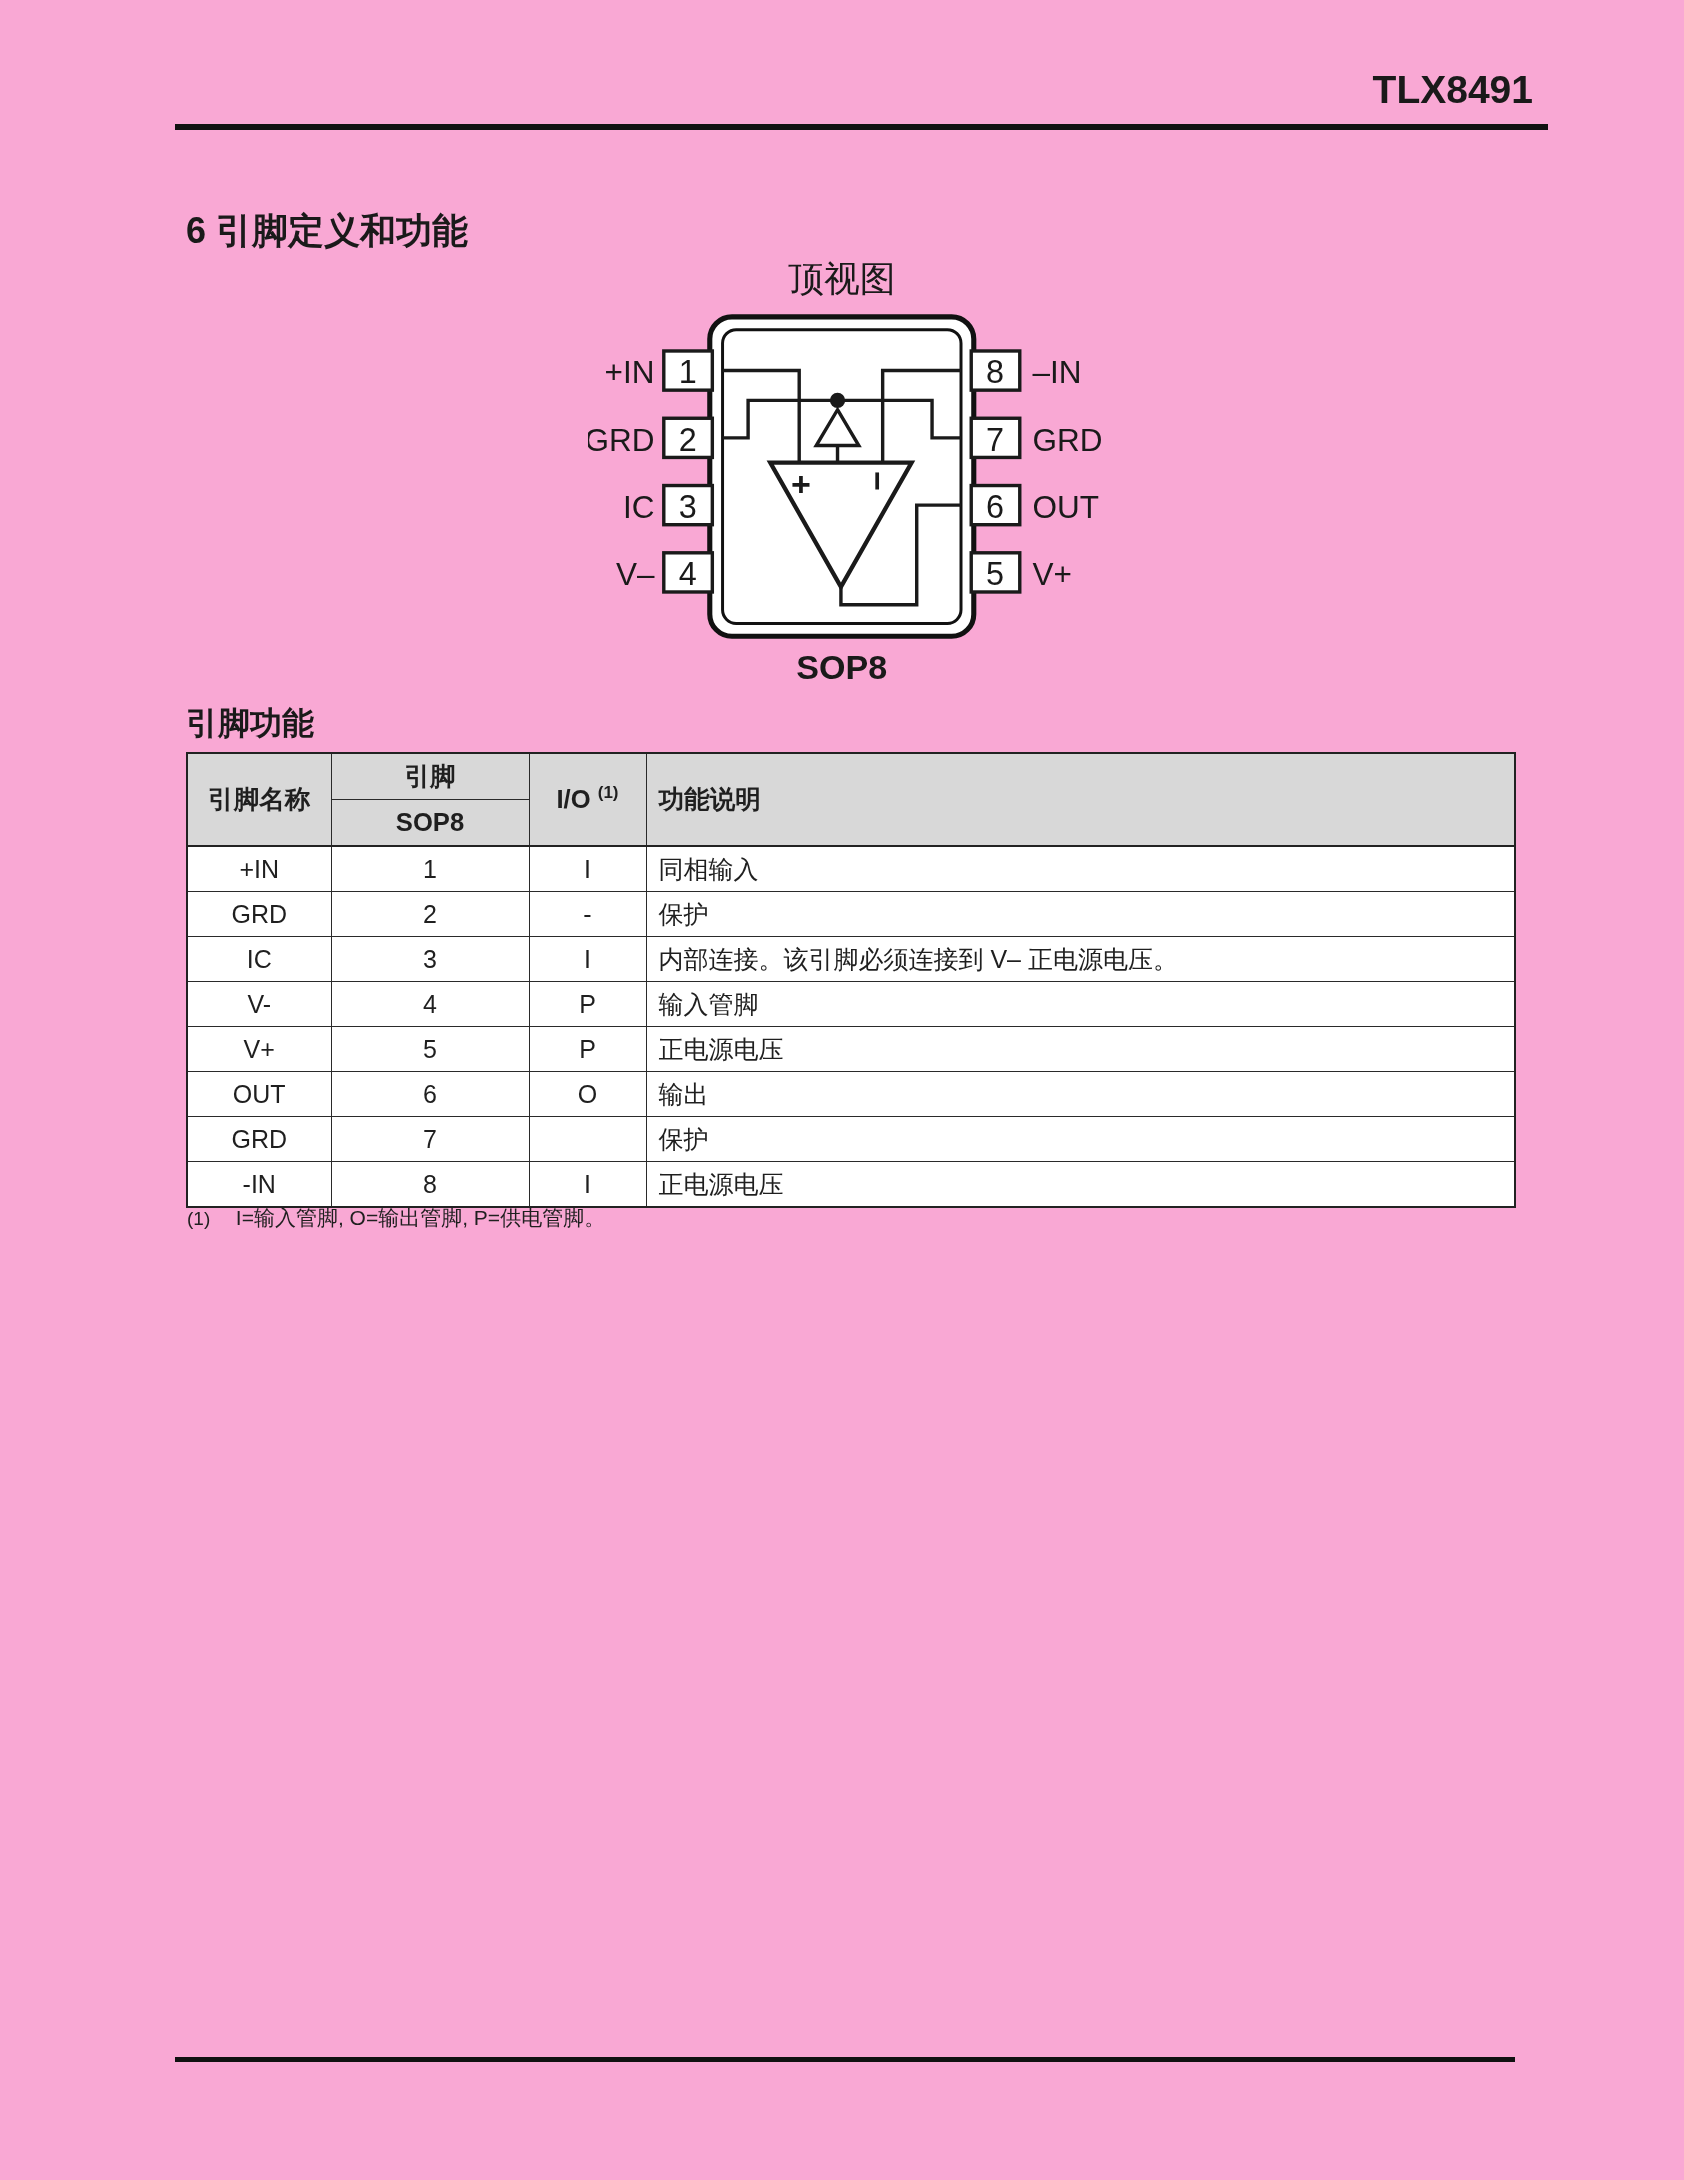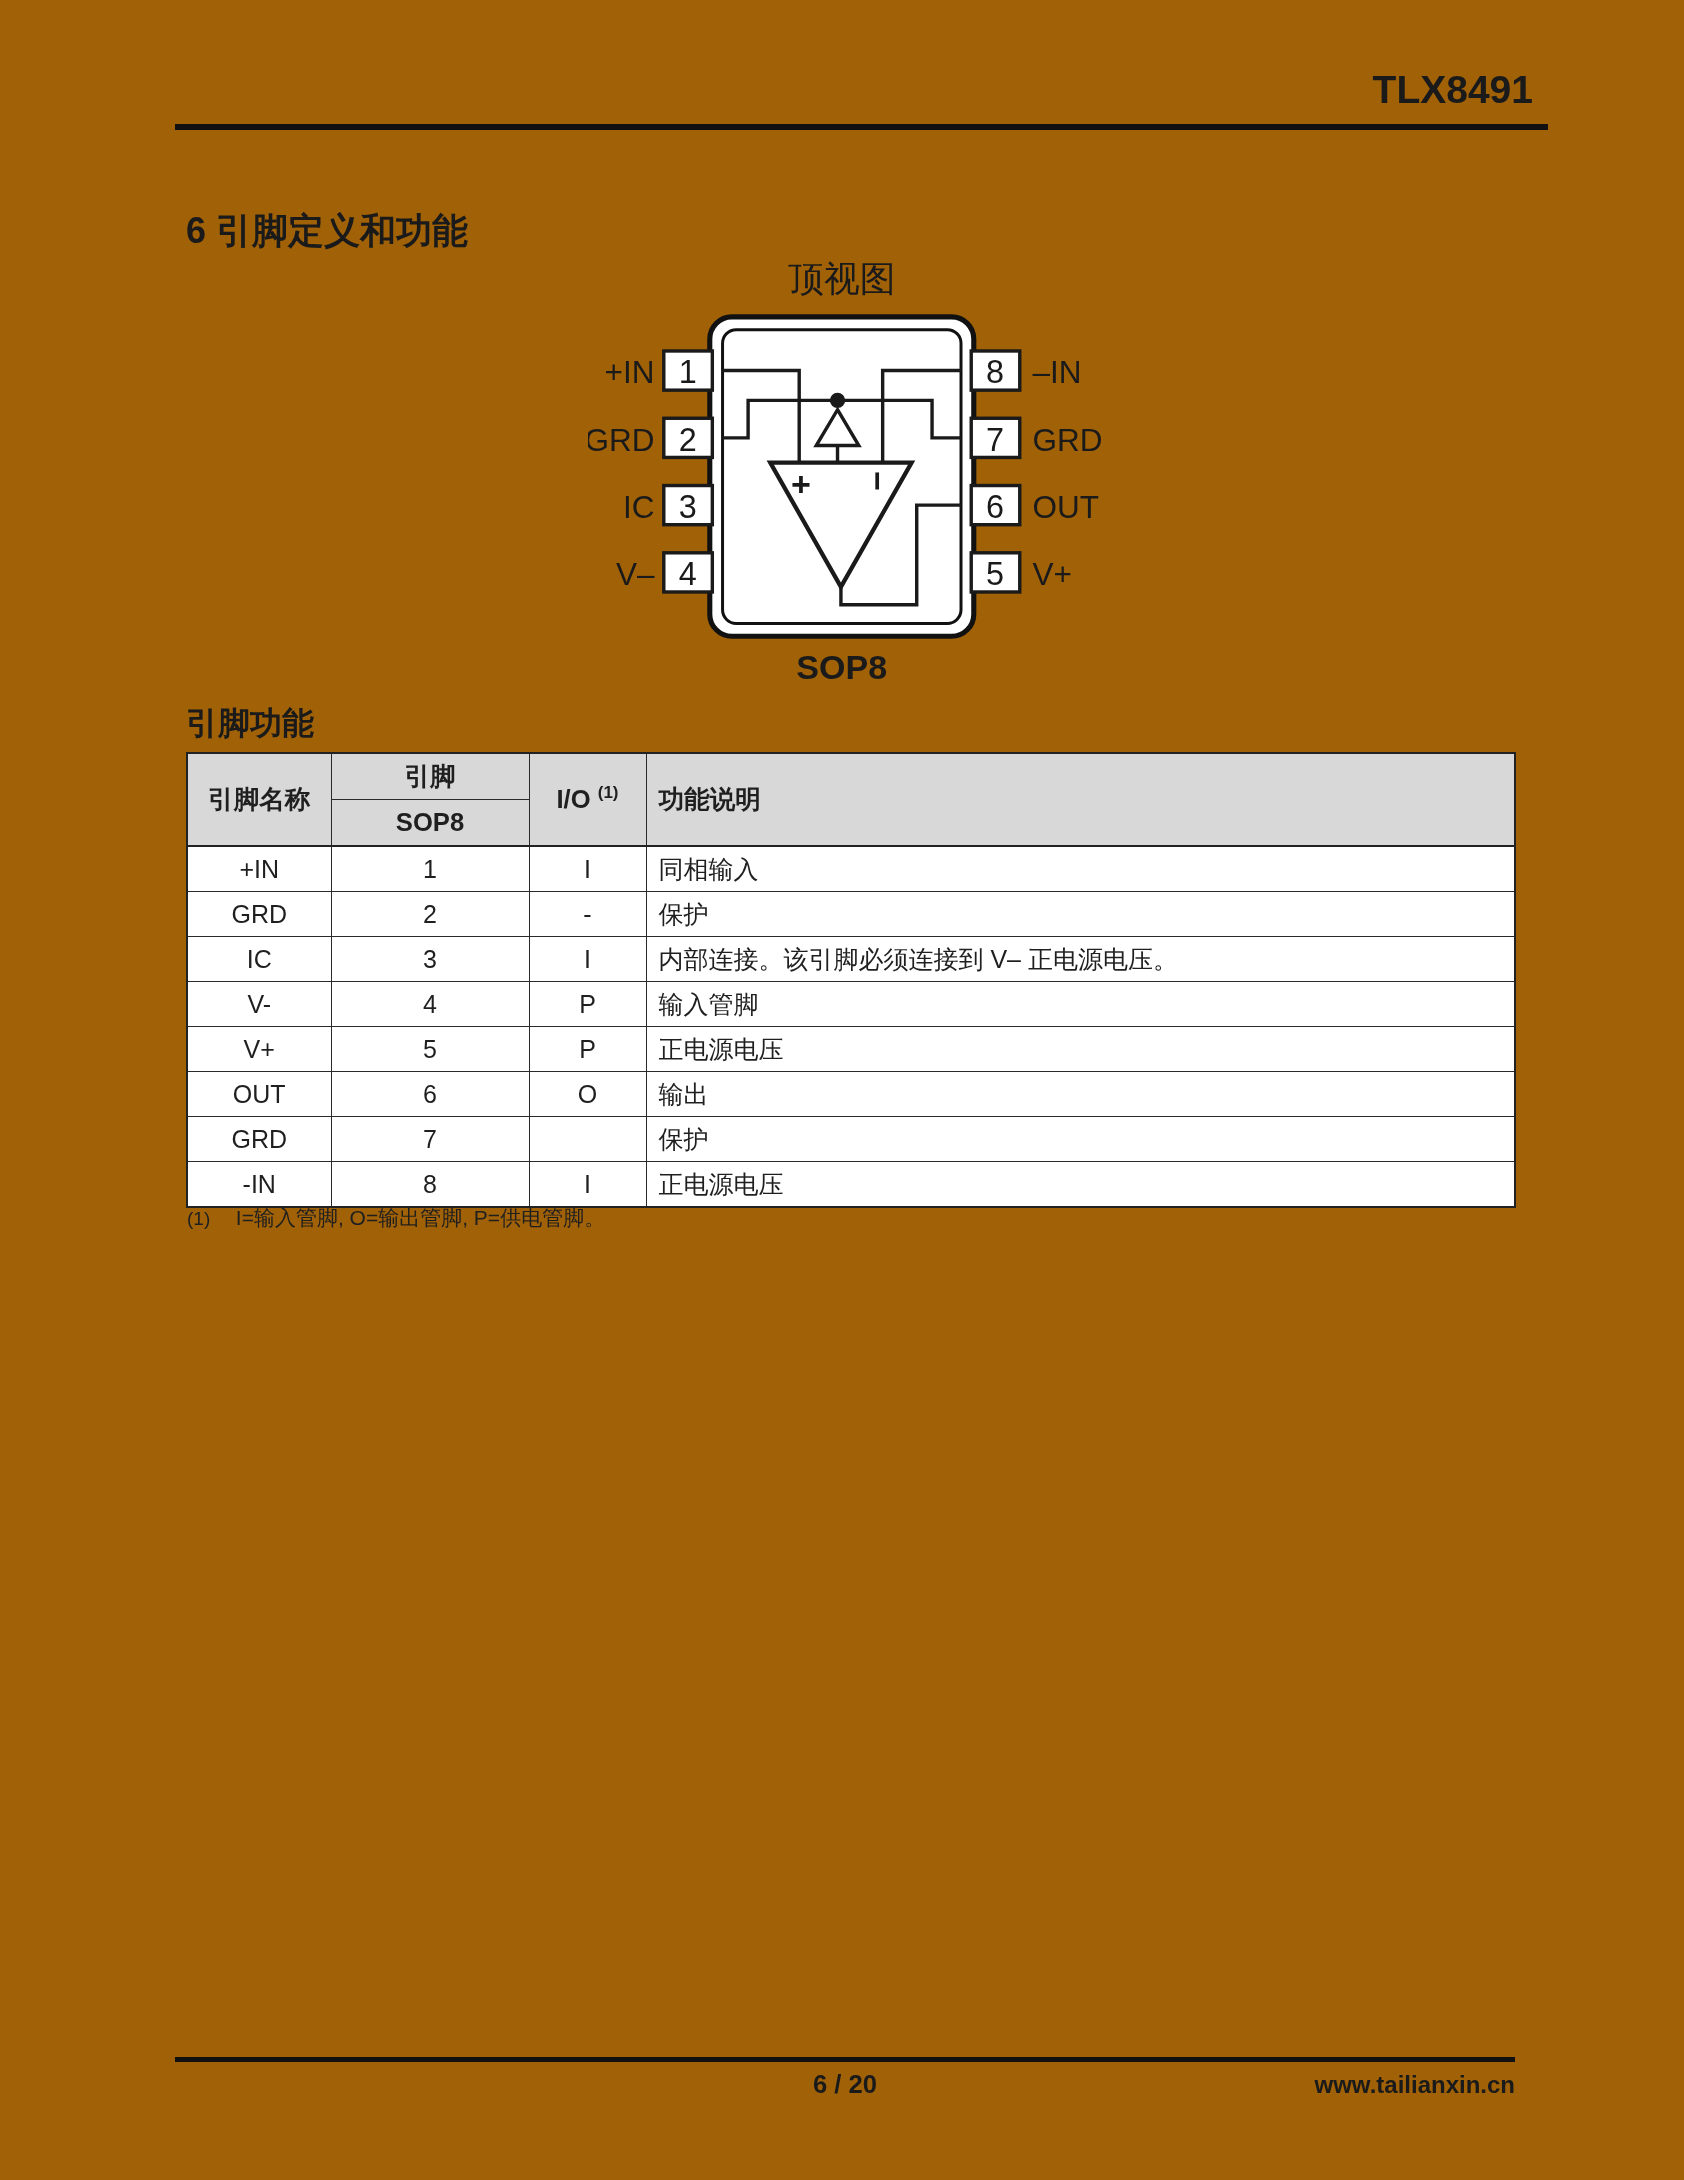--- a/index.html
+++ b/index.html
@@ -1,20 +1,20 @@
 <!DOCTYPE html>
 <html style="font-size:13.6px"><head>
 <meta charset="utf-8">
 <style>
   html,body{margin:0;padding:0;background:#9a9a9a;}
   .page{
     position:relative;
     width:1685px;height:2181px;
     margin:0 auto;
-    background:#a16207;
+    background:#f9a8d4;
     font-family:"Liberation Sans",sans-serif;
     color:#1a1a1a;
     overflow:hidden;
   }
   
   .doc-title{
     position:absolute;top:70px;right:152px;
     font-size:39px;font-weight:bold;line-height:1;letter-spacing:0;
   }
   .header-rule{
@@ -223,19 +223,15 @@
         <td class="desc">正电源电压</td>
       </tr>
     </tbody>
   </table>
 
   <div class="footnote">
     <span class="fn-marker">(1)</span><span>I=输入管脚, O=输出管脚, P=供电管脚。</span>
   </div>
 
   <div class="footer-rule"></div>
-  <div class="footer-bar">
-    <div class="page-number">6 / 20</div>
-    <div class="website">www.tailianxin.cn</div>
-  </div>
 
 </div>
 
 
 </body></html>

